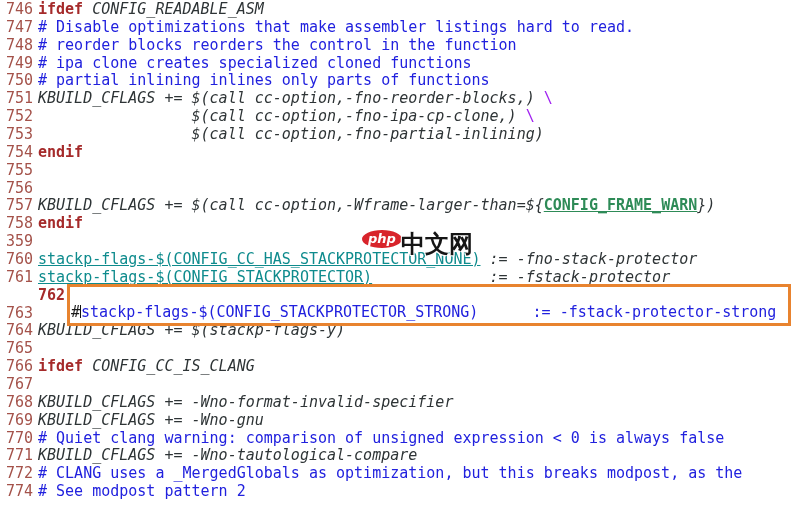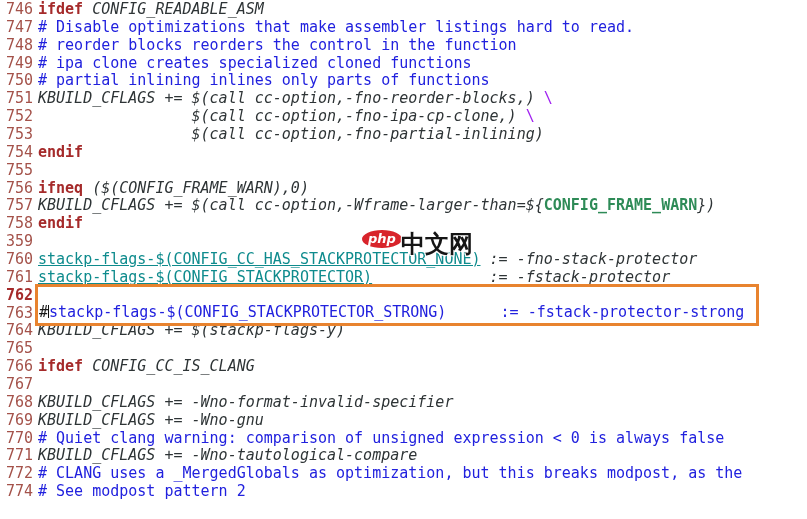--- a/index.html
+++ b/index.html
@@ -4,27 +4,27 @@
 <style>
   html,body{margin:0;padding:0;}
   body{
     width:807px;height:519px;background:#ffffff;overflow:hidden;
     font-family:"DejaVu Sans Mono","Liberation Mono",monospace;
     font-size:15px;
   }
   .editor{position:relative;width:807px;height:389px;padding-top:1px;box-sizing:border-box;}
   .row{display:flex;height:17.86px;line-height:17.86px;white-space:pre;}
   .num{flex:0 0 33px;text-align:right;color:var(--c-num,#a4524a);}
-  .num.bold{font-weight:bold;color:var(--c-kw,#a52a2a);}
+  .num.bold{font-weight:bold;color:var(--c-kw,#a52a2a);margin-left:32px;}
   .code{padding-left:5px;white-space:pre;color:var(--c-txt,#2e3436);}
   .seg-kw{color:var(--c-kw,#a52a2a);font-weight:bold;}
   .seg-com{color:var(--c-com,#2121de);}
   .seg-txt{color:var(--c-txt,#2e3436);font-style:italic;}
   .seg-tgt{color:var(--c-tgt,#0e8b8d);text-decoration:underline;}
-  .seg-grn{color:var(--c-grn,#2e8b57);font-weight:bold;}
+  .seg-grn{color:var(--c-grn,#2e8b57);font-weight:bold;text-decoration:underline;}
   .seg-esc{color:var(--c-esc,#a020f0);}
   .seg-hash{color:#1a1a1a;}
   .caret{display:inline-block;width:1px;height:13px;background:#111;vertical-align:-1px;}
   .boxed{display:inline-block;border:3px solid var(--c-box,#e8832f);
          padding:17px 12px 1px 1px;margin:-3px 0 0 -3px;position:relative;z-index:2;background:transparent;}
   .watermark{position:absolute;left:360px;top:228px;display:flex;align-items:flex-start;z-index:5;}
   .wm-logo{
     background:var(--c-wmred,#d8242b);color:#fff;font-style:italic;font-weight:bold;
     font-size:13px;line-height:15px;border-radius:50%;padding:1px 6px 2px 6px;
     border:2px solid #ffffff;font-family:"DejaVu Sans",sans-serif;
@@ -43,21 +43,21 @@
       <div class="row"><span class="num">746</span><span class="code"><span class="seg-kw">ifdef</span><span class="seg-txt"> CONFIG_READABLE_ASM</span></span></div>
       <div class="row"><span class="num">747</span><span class="code"><span class="seg-com"># Disable optimizations that make assembler listings hard to read.</span></span></div>
       <div class="row"><span class="num">748</span><span class="code"><span class="seg-com"># reorder blocks reorders the control in the function</span></span></div>
       <div class="row"><span class="num">749</span><span class="code"><span class="seg-com"># ipa clone creates specialized cloned functions</span></span></div>
       <div class="row"><span class="num">750</span><span class="code"><span class="seg-com"># partial inlining inlines only parts of functions</span></span></div>
       <div class="row"><span class="num">751</span><span class="code"><span class="seg-txt">KBUILD_CFLAGS += $(call cc-option,-fno-reorder-blocks,) </span><span class="seg-esc">\</span></span></div>
       <div class="row"><span class="num">752</span><span class="code"><span class="seg-txt">                 $(call cc-option,-fno-ipa-cp-clone,) </span><span class="seg-esc">\</span></span></div>
       <div class="row"><span class="num">753</span><span class="code"><span class="seg-txt">                 $(call cc-option,-fno-partial-inlining)</span></span></div>
       <div class="row"><span class="num">754</span><span class="code"><span class="seg-kw">endif</span></span></div>
       <div class="row"><span class="num">755</span><span class="code"></span></div>
-      <div class="row"><span class="num">756</span><span class="code"><span class="seg-kw">ifneq</span><span class="seg-txt"> ($(CONFIG_FRAME_WARN),0)</span></span></div>
+      <div class="row"><span class="num">756</span></div>
       <div class="row"><span class="num">757</span><span class="code"><span class="seg-txt">KBUILD_CFLAGS += $(call cc-option,-Wframe-larger-than=${</span><span class="seg-grn">CONFIG_FRAME_WARN</span><span class="seg-txt">})</span></span></div>
       <div class="row"><span class="num">758</span><span class="code"><span class="seg-kw">endif</span></span></div>
       <div class="row"><span class="num">359</span><span class="code"></span></div>
       <div class="row"><span class="num">760</span><span class="code"><span class="seg-tgt">stackp-flags-$(CONFIG_CC_HAS_STACKPROTECTOR_NONE)</span><span class="seg-txt"> := -fno-stack-protector</span></span></div>
       <div class="row"><span class="num">761</span><span class="code"><span class="seg-tgt">stackp-flags-$(CONFIG_STACKPROTECTOR)</span><span class="seg-txt">             := -fstack-protector</span></span></div>
       <div class="row"><span class="num bold">762</span><span class="code"><span class="boxed"><span class="seg-hash">#</span><span class="caret"></span><span class="seg-com">stackp-flags-$(CONFIG_STACKPROTECTOR_STRONG)      := -fstack-protector-strong</span></span></span></div>
       <div class="row"><span class="num">763</span><span class="code"></span></div>
       <div class="row"><span class="num">764</span><span class="code"><span class="seg-txt">KBUILD_CFLAGS += $(stackp-flags-y)</span></span></div>
       <div class="row"><span class="num">765</span><span class="code"></span></div>
       <div class="row"><span class="num">766</span><span class="code"><span class="seg-kw">ifdef</span><span class="seg-txt"> CONFIG_CC_IS_CLANG</span></span></div>

